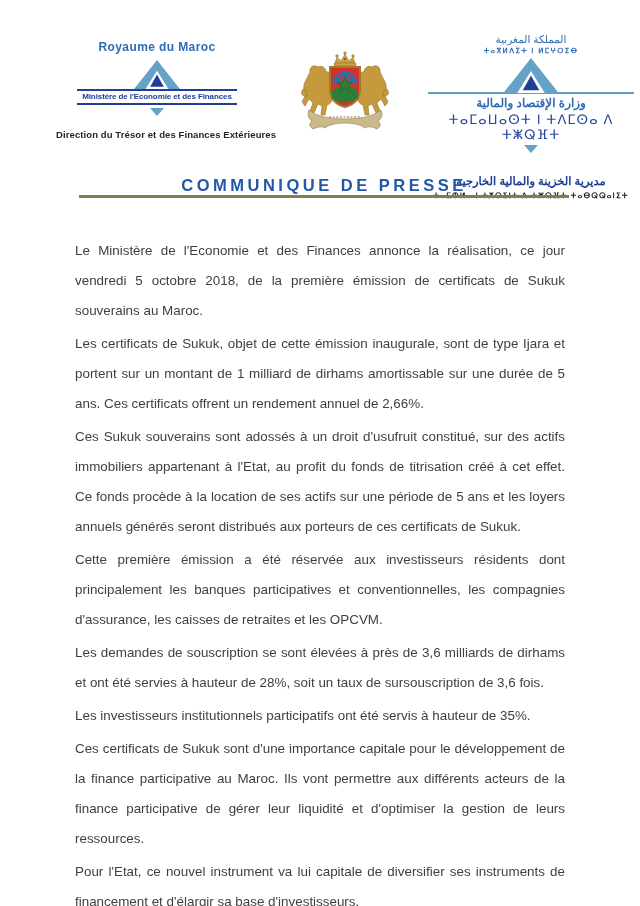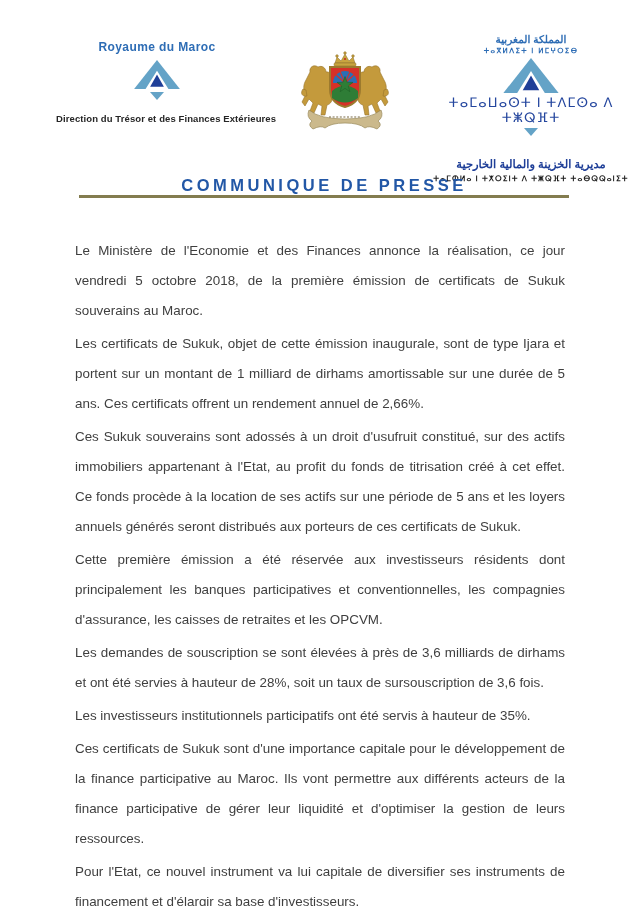--- a/index.html
+++ b/index.html
@@ -35,21 +35,21 @@
     width: 0; height: 0; margin: 3px auto 0;
     border-left: 7px solid transparent; border-right: 7px solid transparent;
     border-top: 8px solid #64A3C7;
   }
 
   .direction-fr {
     margin-top: 13px; text-align: left; white-space: nowrap;
     font-size: 9.5px; font-weight: bold; color: #262626; letter-spacing: .1px;
   }
 
-  .kingdom-ar   { font-size: 10.5px; font-weight: bold; color: #2E6DB5; }
+  .kingdom-ar   { font-size: 10.5px; font-weight: normal; color: #2E6DB5; }
   .kingdom-tif  { font-size: 7px;  font-weight: bold; color: #2E6DB5; letter-spacing: 1.4px; margin-top: 2px; }
   .ministry-ar  { border-top: 2px solid #5FA3C4; padding-top: 2px; margin-top: -1px;
                   font-size: 12px; font-weight: bold; color: #2E6DB5; }
   .ministry-tif { font-size: 13px; font-weight: normal; color: #24469E; letter-spacing: 1.1px; margin-top: 2px; }
   .direction-ar { font-size: 11.5px; font-weight: bold; color: #1F3F98; margin-top: 21px; }
   .direction-tif{ font-size: 7.5px; font-weight: bold; color: #1c1c1c; letter-spacing: 1.1px; margin-top: 3px; }
 
   
   .title-block {
     position: absolute; top: 176px; left: 79px; width: 490px;
@@ -75,20 +75,23 @@
 
   <header>
 
     <div class="logo-left">
       <div class="kingdom-fr">Royaume du Maroc</div>
       <svg class="tri-svg" width="46" height="29" viewBox="0 0 60 38">
         <polygon points="30,0 60,38 0,38" fill="#64A3C7"></polygon>
         <polygon points="30,14 45,38 15,38" fill="#ffffff"></polygon>
         <polygon points="30,19 39,35 21,35" fill="#1F3F98"></polygon>
       </svg>
+      <div class="mef-rule-box">
+        <div class="mef-name">Ministère de l'Economie et des Finances</div>
+      </div>
       <div class="down-tri"></div>
       <div class="direction-fr">Direction du Trésor et des Finances Extérieures</div>
     </div>
 
     <div class="logo-center">
       <svg width="92" height="92" viewBox="0 0 92 92">
 
         <g fill="#C49A3C" stroke="#97742C" stroke-width="0.6">
           <path d="M27,22 c0,-4 -4,-7 -8,-5 c-4,-3 -9,0 -8,5 l-4,8 c-3,5 -3,10 0,14 l-4,8 3,4 4,-7 4,4 -3,8 4,2 4,-9 4,2 -1,9 4,0 2,-10 c4,-1 6,-5 5,-9 l-2,-8 2,-7 c2,-5 -3,-10 -6,-9 z"></path>
           <path d="M8,46 c-5,1 -7,-3 -4,-7 l3,1 z"></path>
@@ -127,20 +130,21 @@
     </div>
 
     <div class="logo-right">
       <div class="kingdom-ar" dir="rtl">المملكة المغربية</div>
       <div class="kingdom-tif">ⵜⴰⴳⵍⴷⵉⵜ ⵏ ⵍⵎⵖⵔⵉⴱ</div>
       <svg class="tri-svg-right" width="56" height="35" viewBox="0 0 60 38">
         <polygon points="30,0 60,38 0,38" fill="#64A3C7"></polygon>
         <polygon points="30,14 45,38 15,38" fill="#ffffff"></polygon>
         <polygon points="30,19 39,35 21,35" fill="#1F3F98"></polygon>
       </svg>
+      <div class="ministry-ar" dir="rtl">وزارة الإقتصاد والمالية</div>
       <div class="ministry-tif">ⵜⴰⵎⴰⵡⴰⵙⵜ ⵏ ⵜⴷⵎⵙⴰ ⴷ ⵜⵥⵕⴼⵜ</div>
       <div class="down-tri"></div>
       <div class="direction-ar" dir="rtl">مديرية الخزينة والمالية الخارجية</div>
       <div class="direction-tif">ⵜⴰⵎⵀⵍⴰ ⵏ ⵜⵅⵔⵉⵏⵜ ⴷ ⵜⵥⵕⴼⵜ ⵜⴰⴱⵕⵕⴰⵏⵉⵜ</div>
     </div>
   </header>
 
   <div class="title-block">
     <h1>COMMUNIQUE DE PRESSE</h1>
   </div>

